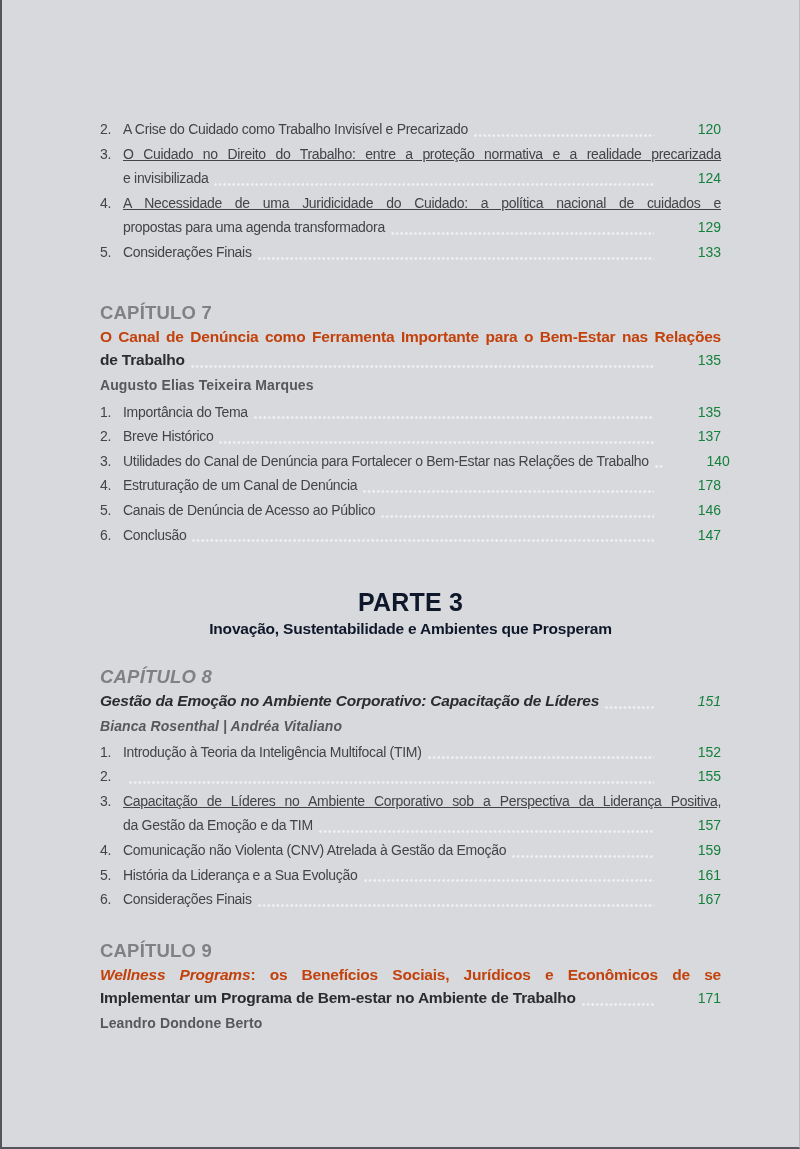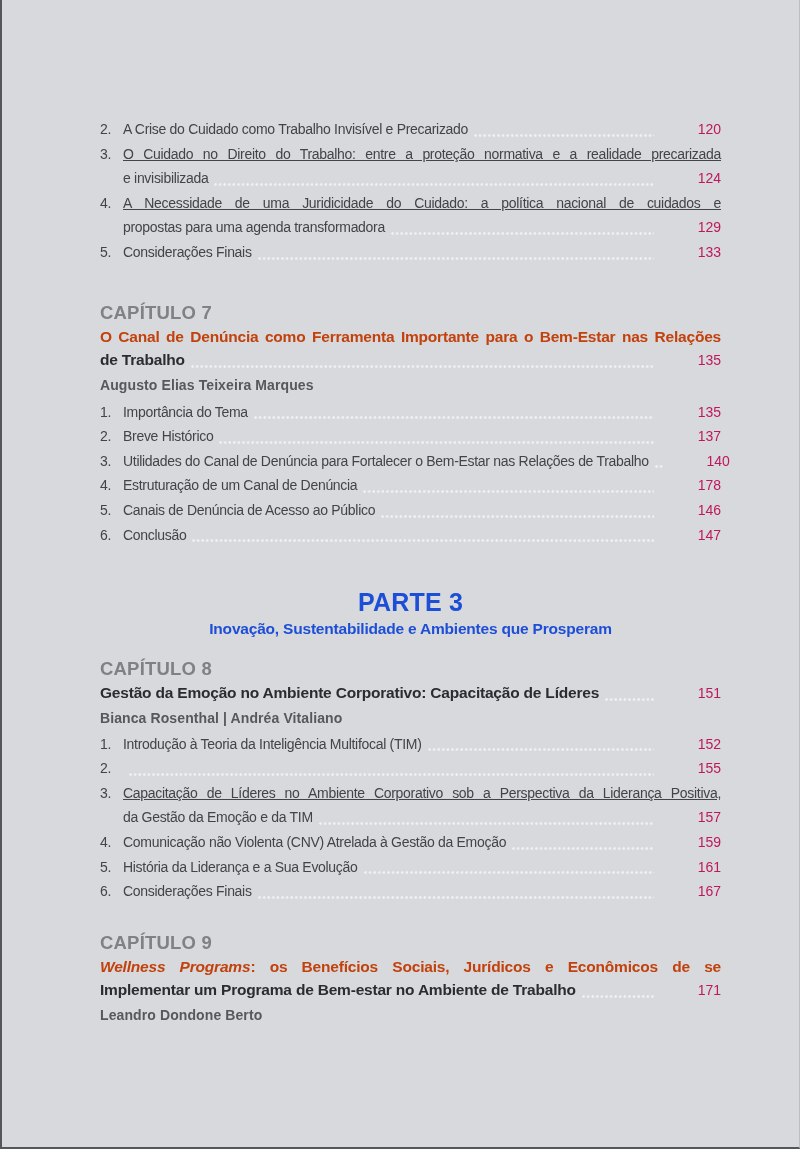--- a/index.html
+++ b/index.html
@@ -41,21 +41,21 @@
     background-image: radial-gradient(circle at 1.5px 1.5px, #eff0f3 1.15px, rgba(239,240,243,0) 1.5px);
     background-size: 4.6px 3px;
     background-repeat: repeat-x;
     background-position: left bottom;
   }
   .pg {
     flex: 0 0 67px;
     text-align: right;
     font-size: 14px;
     letter-spacing: 0;
-    color: #be185d;
+    color: #15803d;
     font-weight: normal;
   }
   .chapter-label {
     font-size: 18.5px;
     font-weight: bold;
     color: #7f8185;
     letter-spacing: 0.2px;
     line-height: 24px;
   }
   .chapter-title-line {
@@ -80,24 +80,24 @@
   .authors {
     font-size: 14px;
     font-weight: 600;
     color: #56585c;
     letter-spacing: 0.1px;
     line-height: 22px;
     margin-top: 1px;
   }
   .items-block { margin-top: 4px; }
   .ch7-block { margin-top: 36px; }
-  .part-block { margin-top: 40px; text-align: center; color: #1d4ed8; }
+  .part-block { margin-top: 40px; text-align: center; color: #0f172a; }
   .part-label { font-size: 25px; font-weight: bold; line-height: 30px; letter-spacing: 0.2px; }
   .part-subtitle { font-size: 15.5px; font-weight: bold; line-height: 24px; letter-spacing: -0.2px; }
-  .ch8-block { margin-top: 16px; }
+  .ch8-block { margin-top: 24px; font-style: italic; }
   .ch8-items { margin-top: 3px; }
   .ch9-block { margin-top: 27px; }
   .it { font-style: italic; }
 </style>
 </head>
 <body>
 
 <div class="page">
 
   <div>

